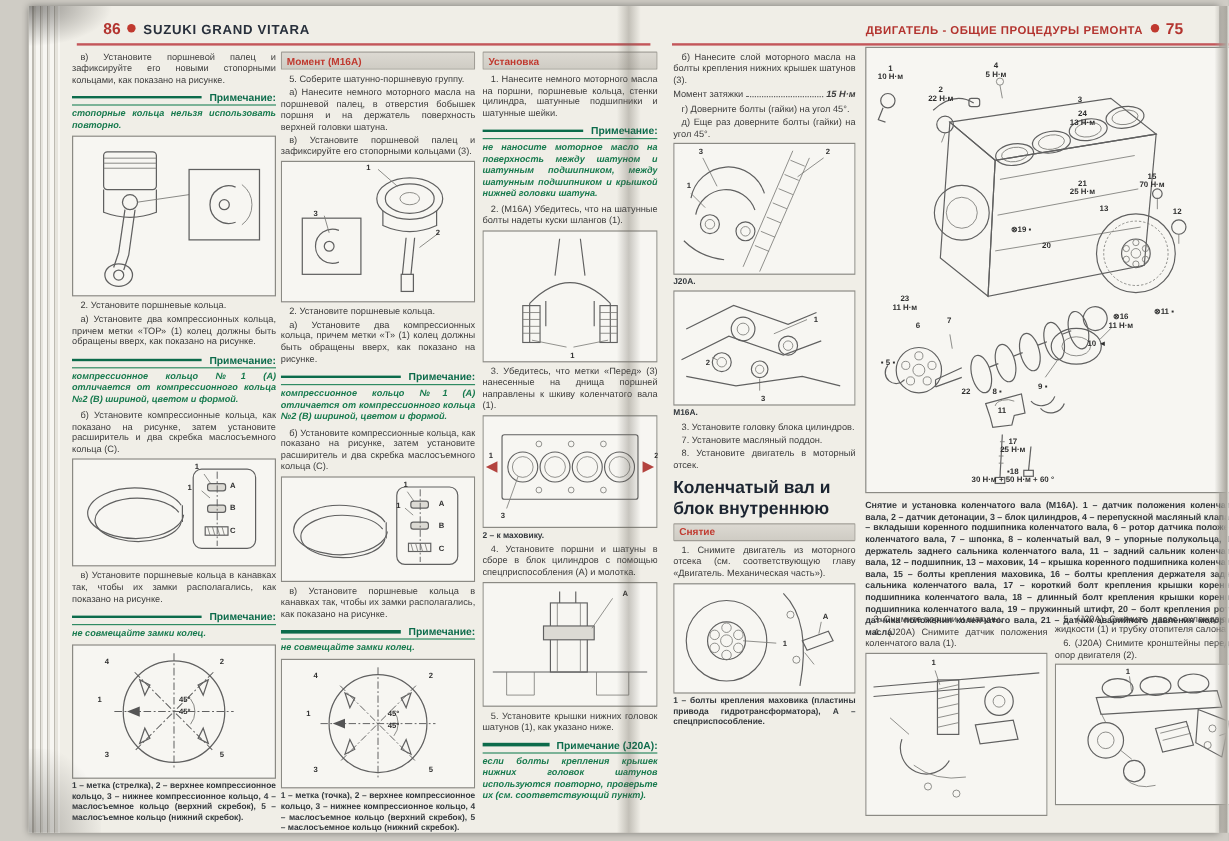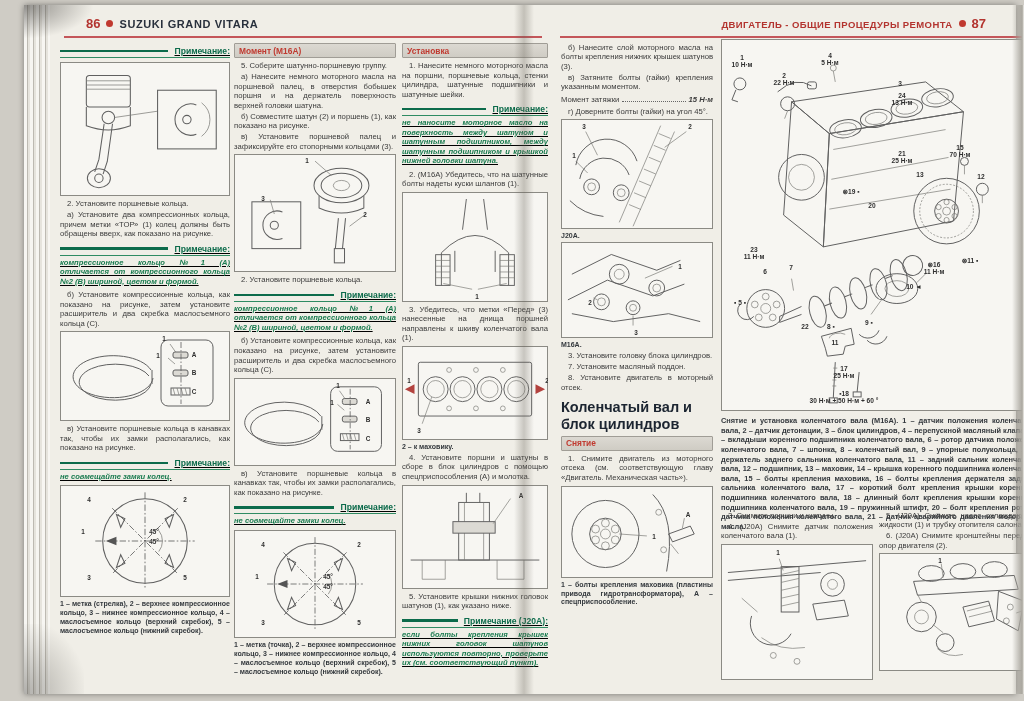--- a/index.html
+++ b/index.html
@@ -35,21 +35,21 @@
   #col1 { left:36px;  width:170px; }
   #col2 { left:210px; width:162px; }
   #col3 { left:378px; width:146px; }
   #col4 { left:537px; width:152px; }
   #col5 { left:697px; top:504px; width:152px; height:192px; }
   #col6 { left:855px; top:504px; width:158px; height:192px; }
 
   .p { font-size:7.7px; line-height:1.24; color:#3b3b3b; text-indent:7px; text-align:justify; margin:1.5px 0; }
   .cap { font-size:7px; font-weight:bold; line-height:1.28; color:#33383d; text-align:justify; margin:2px 0 4px; }
 
-  .note { margin:5px 0 4px;text-decoration:underline; }
+  .note { margin:5px 0 4px; }
   .note-hd { display:flex; align-items:center; border-bottom:1.6px solid #2f8b63; padding-bottom:1px; margin-bottom:2px; }
   .note-hd::before { content:""; flex:1; height:2.6px; background:#0c6b4b; margin-right:6px; }
   .note-hd span { font-size:8.6px; font-weight:bold; color:#0c6b4b; }
   .note-tx { font-size:7.6px; font-weight:bold; font-style:italic; color:#177a4e; line-height:1.25; text-align:justify; }
 
   .bar { background:linear-gradient(#dcd9d2,#cfccc4); border:1px solid #a09d96; border-radius:1px;
          font-size:8.4px; font-weight:bold; color:#c03a30; padding:1.5px 4px; margin:2px 0 3px; }
 
   .spec { display:flex; align-items:flex-end; font-size:7.7px; color:#3b3b3b; margin:3px 0; }
   .spec .dots { flex:1; border-bottom:1.4px dotted #666; margin:0 3px 2px; }
@@ -81,30 +81,32 @@
   <div class="sheet">
 
     <div class="hdr hdr-left">
       <span class="pgnum">86</span>
       <span class="dot"></span>
       <span class="book-title">SUZUKI GRAND VITARA</span>
     </div>
     <div class="hdr hdr-right">
       <span class="chap-title">ДВИГАТЕЛЬ - ОБЩИЕ ПРОЦЕДУРЫ РЕМОНТА</span>
       <span class="dot"></span>
-      <span class="pgnum">87</span>
+      <span class="pgnum">75</span>
     </div>
     <div class="hrule hrule-left"></div>
     <div class="hrule hrule-right"></div>
 
     <div class="col" id="col1">
+      <p class="p">в) Установите поршневой палец и зафиксируйте его новыми стопорными кольцами, как показано на рисунке.</p>
       <div class="note">
         <div class="note-hd">
             <span>Примечание:</span>
           </div>
+        <p class="note-tx">стопорные кольца нельзя использовать повторно.</p>
       </div>
       <div class="figure" style="height:134px">
         <svg viewBox="0 0 160 126">
           <rect class="ln" x="24" y="12" width="42" height="30" rx="3"></rect>
           <line class="lnt" x1="24" y1="17" x2="66" y2="17"></line>
             <line class="lnt" x1="24" y1="21" x2="66" y2="21"></line>
             <line class="lnt" x1="24" y1="25" x2="66" y2="25"></line>
           <path class="ln" d="M24,42 L24,60 Q45,68 66,60 L66,42"></path>
           <circle class="ln" cx="45" cy="52" r="6"></circle>
           <path class="ln" d="M41,58 L36,92 L32,104"></path>
@@ -180,21 +182,20 @@
           <span class="fig-label" style="left: 93px; top: 42px;">45°</span>
           <span class="fig-label" style="left: 93px; top: 52px;">45°</span>
         </div>
       <p class="cap">1 – метка (стрелка), 2 – верхнее компрессионное кольцо, 3 – нижнее компрессионное кольцо, 4 – маслосъемное кольцо (верхний скребок), 5 – маслосъемное кольцо (нижний скребок).</p>
     </div>
 
     <div class="col" id="col2">
       <div class="bar">Момент (М16А)</div>
       <p class="p">5. Соберите шатунно-поршневую группу.</p>
       <p class="p">а) Нанесите немного моторного масла на поршневой палец, в отверстия бобышек поршня и на держатель поверхность верхней головки шатуна.</p>
-      <p class="p">б) Совместите шатун (2) и поршень (1), как показано на рисунке.</p>
       <p class="p">в) Установите поршневой палец и зафиксируйте его стопорными кольцами (3).</p>
       <div class="figure" style="height:118px">
         <svg viewBox="0 0 152 114">
           <ellipse class="ln" cx="102" cy="30" rx="27" ry="17"></ellipse>
           <ellipse class="ln" cx="102" cy="30" rx="20" ry="12"></ellipse>
           <ellipse class="lnt" cx="102" cy="30" rx="8" ry="5"></ellipse>
           <path class="ln" d="M80,40 L80,52 Q102,62 124,52 L124,40"></path>
           <line class="lnt" x1="76" y1="6" x2="92" y2="20"></line>
           <path class="ln" d="M99,62 L96,92 M106,62 L103,92"></path>
           <rect class="ln" x="95" y="92" width="10" height="14"></rect>
@@ -202,20 +203,21 @@
           <rect class="ln" x="14" y="46" width="48" height="46"></rect>
           <path class="ln" d="M44,56 A14,14 0 1 0 44,82"></path>
           <circle class="ln" cx="36" cy="69" r="4"></circle>
           <line class="lnt" x1="32" y1="44" x2="36" y2="58"></line>
         </svg>
       <span class="fig-label" style="left: 72px; top: 2px;">1</span>
           <span class="fig-label" style="left: 130px; top: 56px;">2</span>
           <span class="fig-label" style="left: 28px; top: 40px;">3</span>
         </div>
       <p class="p">2. Установите поршневые кольца.</p>
+      <p class="p">а) Установите два компрессионных кольца, причем метки «Т» (1) колец должны быть обращены вверх, как показано на рисунке.</p>
       <div class="note">
         <div class="note-hd">
             <span>Примечание:</span>
           </div>
         <p class="note-tx">компрессионное кольцо №1 (А) отличается от компрессионного кольца №2 (В) шириной, цветом и формой.</p>
       </div>
       <p class="p">б) Установите компрессионные кольца, как показано на рисунке, затем установите расширитель и два скребка маслосъемного кольца (С).</p>
       <div class="figure" style="height:88px">
         <svg viewBox="0 0 160 88">
           <path class="ln" d="M88,46 A40,21 0 1 1 86,38"></path>
@@ -352,27 +354,27 @@
       <div class="note">
         <div class="note-hd">
             <span>Примечание (J20A):</span>
           </div>
         <p class="note-tx">если болты крепления крышек нижних головок шатунов используются повторно, проверьте их (см. соответствующий пункт).</p>
       </div>
     </div>
 
     <div class="col" id="col4">
       <p class="p">б) Нанесите слой моторного масла на болты крепления нижних крышек шатунов (3).</p>
-      <p class="p">в) Затяните болты (гайки) крепления указанным моментом.</p>
       <div class="spec">
         <span>Момент затяжки</span>
         <span class="dots"></span>
         <span class="val">15 Н·м</span>
       </div>
       <p class="p">г) Доверните болты (гайки) на угол 45°.</p>
+      <p class="p">д) Еще раз доверните болты (гайки) на угол 45°.</p>
       <div class="figure" style="height:110px">
         <svg viewBox="0 0 152 106">
           <g class="lnt">
             <line x1="100" y1="4" x2="58" y2="102"></line>
               <line x1="114" y1="10" x2="72" y2="106"></line>
             <line x1="98" y1="12" x2="110" y2="17"></line>
               <line x1="93" y1="24" x2="105" y2="29"></line>
               <line x1="88" y1="36" x2="100" y2="41"></line>
             <line x1="83" y1="48" x2="95" y2="53"></line>
               <line x1="78" y1="60" x2="90" y2="65"></line>
@@ -409,21 +411,21 @@
           <path class="ln" d="M10,70 L52,78 L108,70 L140,78"></path>
         </svg>
       <span class="fig-label" style="left: 118px; top: 20px;">1</span>
           <span class="fig-label" style="left: 28px; top: 56px;">2</span>
           <span class="fig-label" style="left: 74px; top: 86px;">3</span>
         </div>
       <p class="figcap">М16А.</p>
       <p class="p">3. Установите головку блока цилиндров.</p>
       <p class="p">7. Установите масляный поддон.</p>
       <p class="p">8. Установите двигатель в моторный отсек.</p>
-      <h2 class="section-title">Коленчатый вал и блок цилиндров</h2>
+      <h2 class="section-title">Коленчатый вал и блок внутреннюю</h2>
       <div class="bar">Снятие</div>
       <p class="p">1. Снимите двигатель из моторного отсека (см. соответствующую главу «Двигатель. Механическая часть»).</p>
       <div class="figure" style="height:92px">
         <svg viewBox="0 0 152 88">
           <circle class="ln" cx="44" cy="46" r="34"></circle>
           <circle class="ln" cx="44" cy="46" r="16"></circle>
           <circle class="lnt" cx="44" cy="46" r="5"></circle>
           <g class="lnt">
             <circle cx="44" cy="35" r="4"></circle>
               <circle cx="54" cy="41" r="4"></circle>

